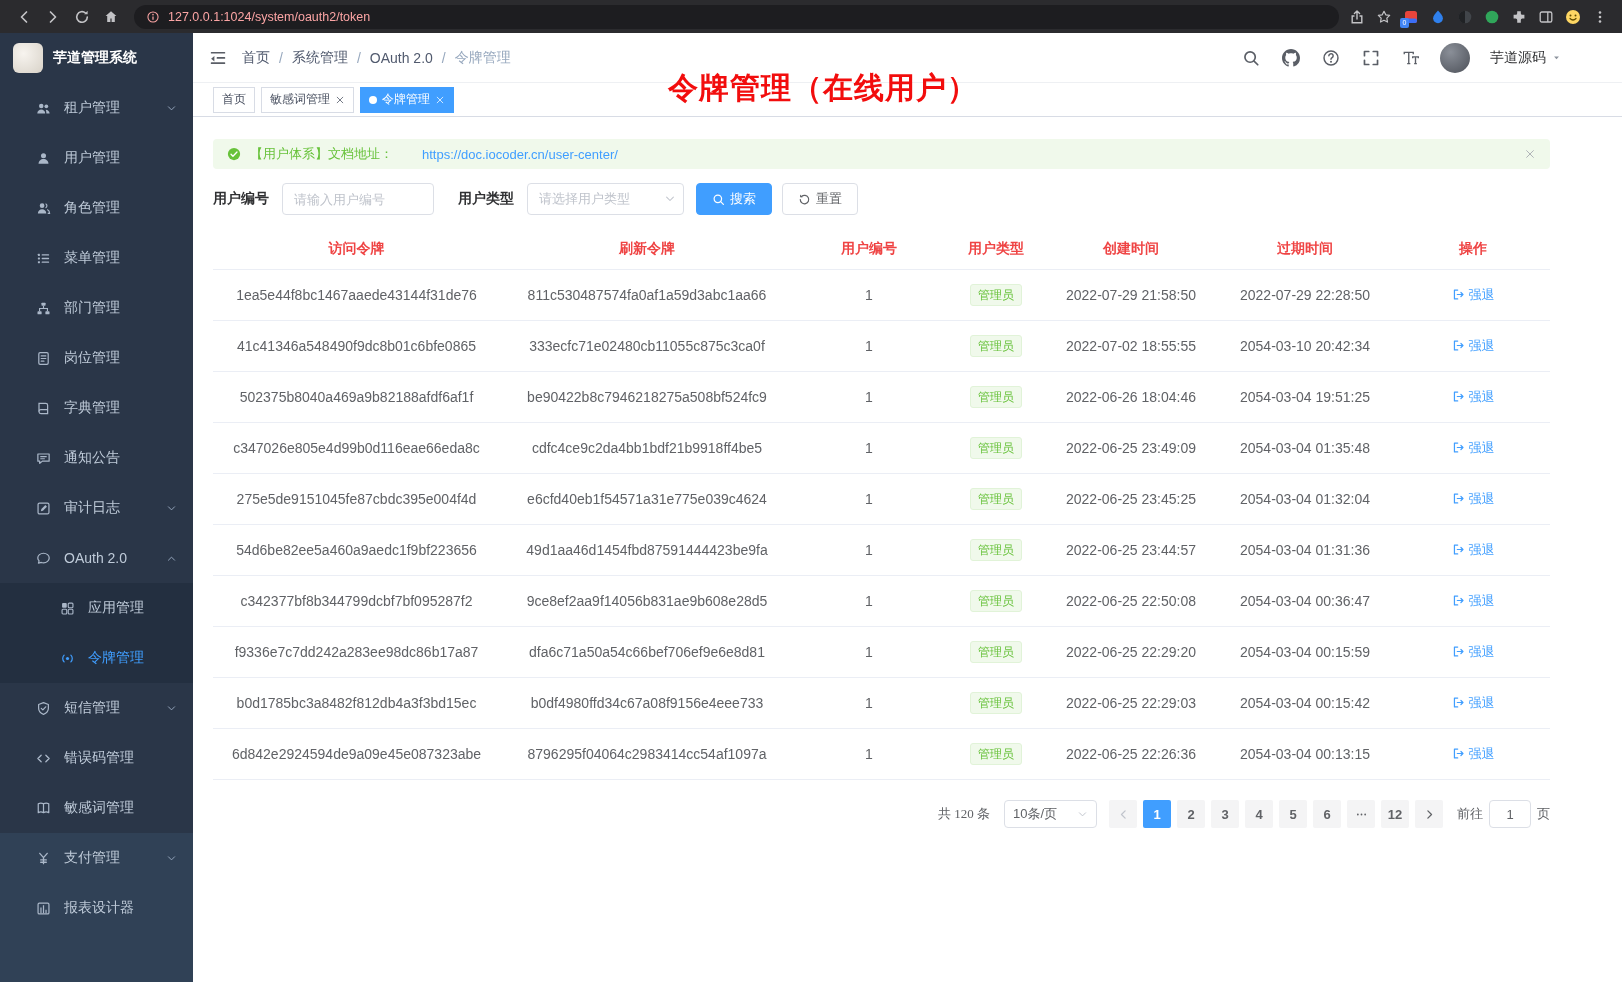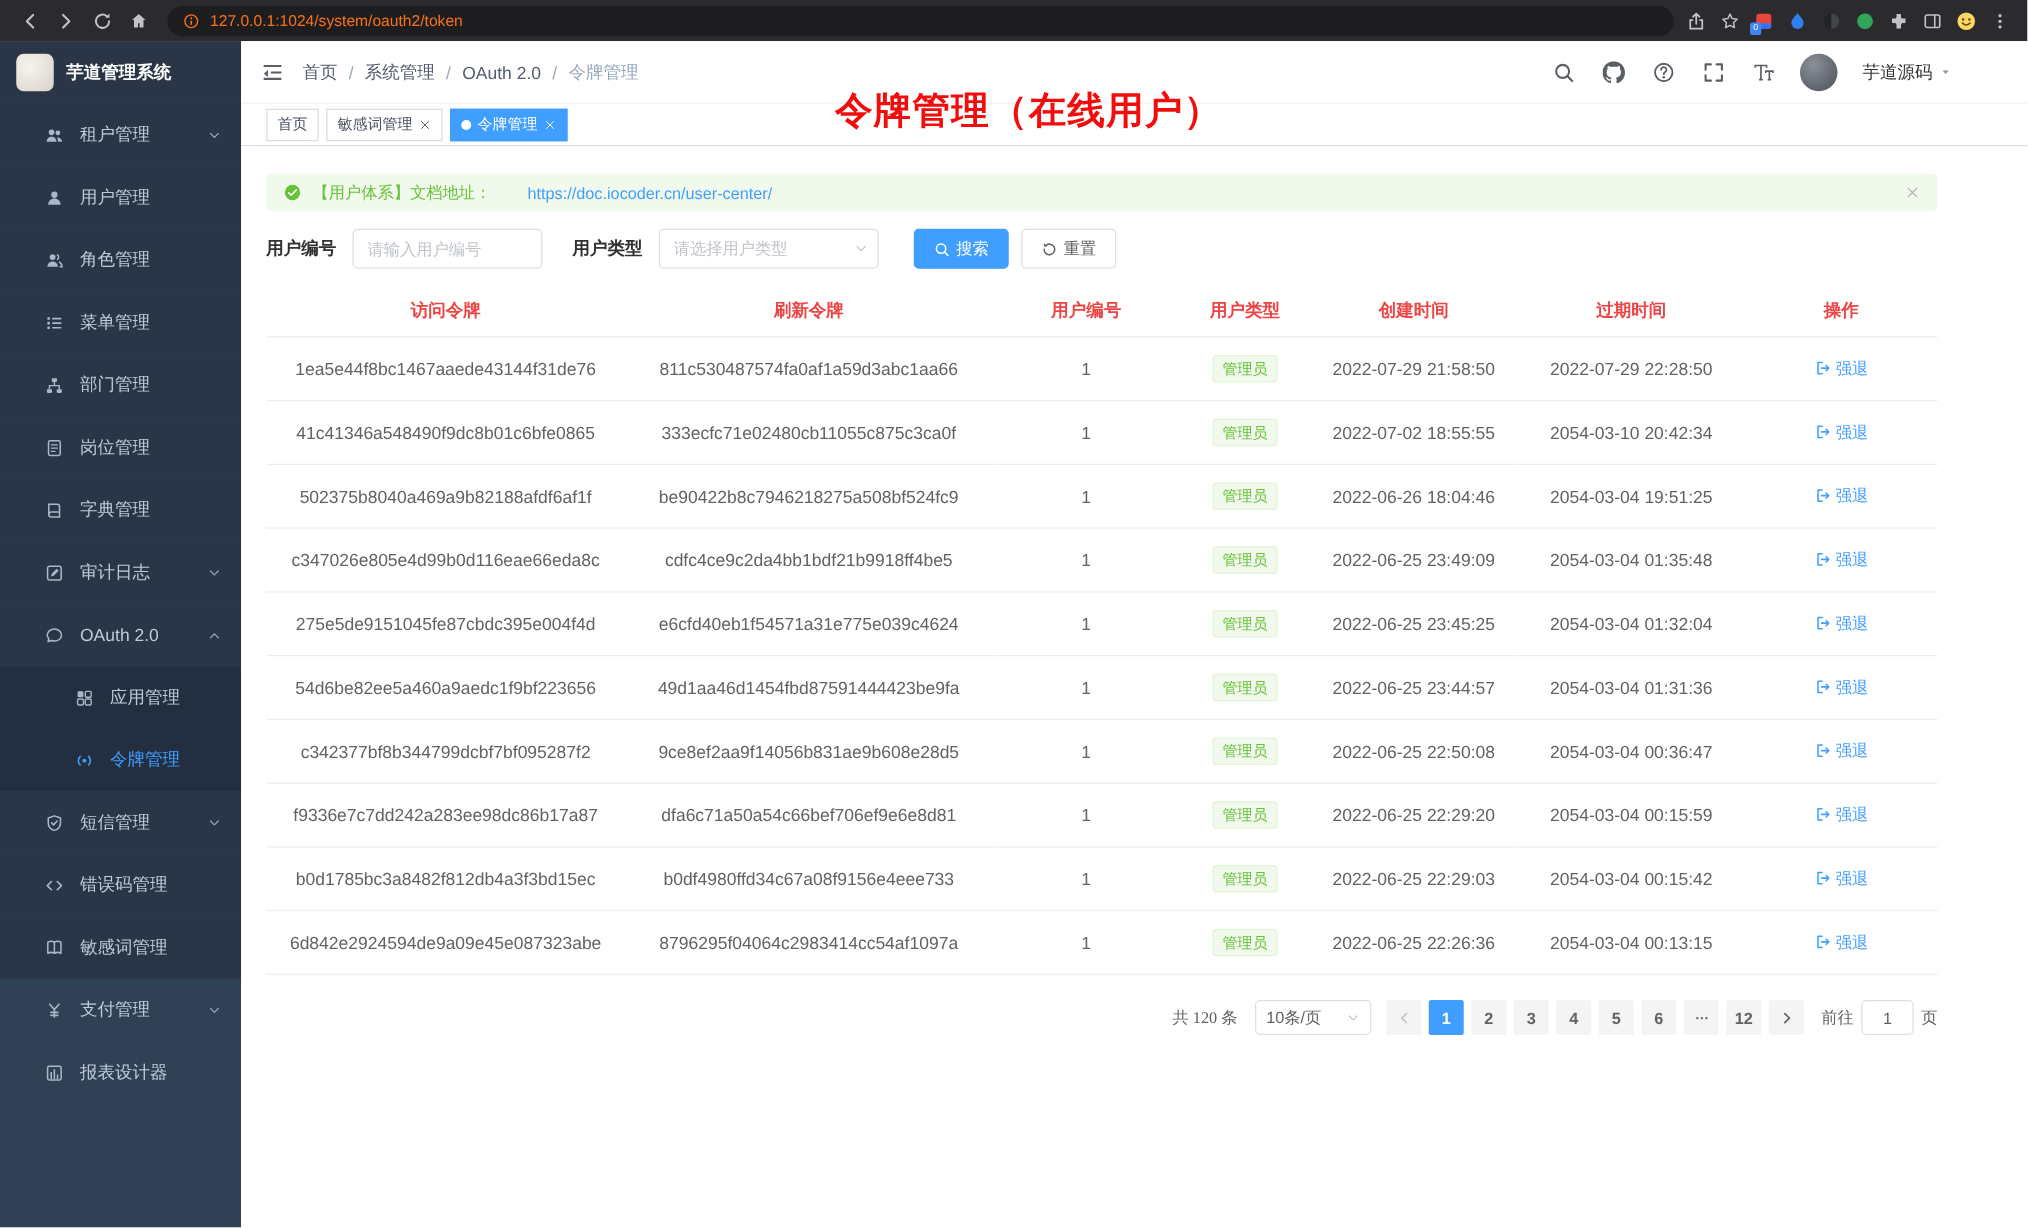--- a/index.html
+++ b/index.html
@@ -5,21 +5,21 @@
   * { margin:0; padding:0; box-sizing:border-box; }
   html,body { width:1622px; height:982px; overflow:hidden; }
   body { font-family:"Liberation Sans","DejaVu Sans",sans-serif; background:#fff; position:relative; font-size:14px; }
   [data-icon] { display:inline-flex; align-items:center; justify-content:center; }
   svg { display:block; }
 
   
   .browser-bar { height:33px; background:#2b2b2e; display:flex; align-items:center; padding:0 10px; color:#c3c3c6; }
   .bnav-group { display:flex; align-items:center; gap:2px; }
   .bnav { width:27px; height:27px; border-radius:50%; display:inline-flex; align-items:center; justify-content:center; color:#c3c3c6; cursor:pointer; }
-  .url-pill { flex:1; height:24px; background:#1d1d20; border-radius:13px; margin:0 10px; display:flex; align-items:center; gap:8px; padding:0 12px; color:#f97316; font-size:12.5px; cursor:text; }
+  .url-pill { flex:1; height:24px; background:#1d1d20; border-radius:13px; margin:0 10px; display:flex; align-items:center; gap:8px; padding:0 12px; color:#fca5a5; font-size:12.5px; cursor:text; }
   .bicons { display:flex; align-items:center; gap:11px; padding-right:4px; }
   .bact { position:relative; cursor:pointer; display:inline-flex; }
   .ext-badge { position:absolute; bottom:-3px; left:-3px; background:#4285f4; color:#fff; font-size:7px; line-height:8px; padding:1px 2.5px; border-radius:2px; }
 
   
   .app { display:flex; height:949px; }
   .sidebar { width:193px; flex-shrink:0; background:var(--sidebar_bg,#304156); color:var(--sidebar_text,#bfcbd9); display:flex; flex-direction:column; }
   .logo { height:50px; display:flex; align-items:center; gap:10px; padding:0 13px; background:var(--sidebar_section_bg,#2a3648); }
   .logo-img { width:30px; height:30px; border-radius:6px; background:radial-gradient(circle at 35% 35%, #f7f4ef, #d8d2c8); flex-shrink:0; }
   .logo-title { color:#fff; font-weight:700; font-size:14px; white-space:nowrap; }
@@ -60,21 +60,21 @@
   
   .content { flex:1; padding:22px 72px 0 20px; background:#fff; }
   .alert { height:30px; background:var(--success_bg,#f0f9eb); border-radius:4px; display:flex; align-items:center; gap:9px; padding:0 14px; font-size:13px; color:var(--success,#67c23a); margin-bottom:12px; }
   .alert a { color:var(--primary,#409eff); text-decoration:none;padding-left:20px; }
   .alert .close { margin-left:auto; color:#a8abb2; cursor:pointer; }
 
   .filters { display:flex; align-items:center; margin:14px 0 8px 0; }
   .flabel { font-weight:700; color:#303133; font-size:14px; margin-right:13px; }
   .finput { width:152px; height:32px; border:1px solid #dcdfe6; border-radius:4px; padding:0 11px; font-size:13px; color:#606266; outline:none; margin-right:24px; font-family:inherit; }
   .finput::placeholder { color:#bfc3cb; }
-  .fselect { width:176px; height:32px; border:1px solid #dcdfe6; border-radius:4px; padding:0 26px 0 11px; font-size:13px; color:#bfc3cb; display:flex; align-items:center; position:relative; background:#fff; cursor:pointer; margin-right:28px; }
+  .fselect { width:157px; height:32px; border:1px solid #dcdfe6; border-radius:4px; padding:0 26px 0 11px; font-size:13px; color:#bfc3cb; display:flex; align-items:center; position:relative; background:#fff; cursor:pointer; margin-right:12px; }
   .fselect .chev { position:absolute; right:7px; color:#c0c4cc; }
   .btn { height:32px; border-radius:4px; font-size:13px; display:inline-flex; align-items:center; gap:5px; padding:0 15px; cursor:pointer; border:1px solid #dcdfe6; background:#fff; color:#606266; font-family:inherit; }
   .btn.primary { background:var(--primary,#409eff); border-color:var(--primary,#409eff); color:#fff; }
   .btn + .btn { margin-left:10px; }
 
   table.tbl { width:100%; border-collapse:collapse; table-layout:fixed; margin-top:14px; }
   .tbl th { font-weight:600; color:#ef4444; font-size:14px; padding:11px 4px; border-bottom:1px solid #ebeef5; text-align:center; white-space:nowrap; }
   .tbl td { color:#606266; font-size:14px; padding:14px 4px; border-bottom:1px solid #ebeef5; text-align:center; white-space:nowrap; overflow:hidden; }
   .tag-success { display:inline-block; background:var(--success_bg,#f0f9eb); border:1px solid var(--success_border,#e1f3d8); color:var(--success,#67c23a); font-size:12px; padding:0 7px; height:22px; line-height:20px; border-radius:3px; }
   .act { color:var(--primary,#409eff); font-size:13px; display:inline-flex; align-items:center; gap:4px; cursor:pointer;font-family:Liberation Mono, monospace; }
@@ -269,20 +269,29 @@
           <span class="lbl">岗位管理</span>
         </div>
         <div class="mi l1">
           <span class="mic" data-icon="dict-icon">
             <svg width="15" height="15" viewBox="0 0 16 16" fill="currentColor" xmlns="http://www.w3.org/2000/svg">
               <path d="M3.2 2.6h7.2a2 2 0 0 1 2 2v8.8H5.2a2 2 0 0 1-2-2z" fill="none" stroke="currentColor" stroke-width="1.3"></path>
               <path d="M3.2 11.2c0-1.1.9-2 2-2h7.2" fill="none" stroke="currentColor" stroke-width="1.3"></path>
             </svg>
           </span>
           <span class="lbl">字典管理</span>
+        </div>
+        <div class="mi l1">
+          <span class="mic" data-icon="notice-icon">
+            <svg width="15" height="15" viewBox="0 0 16 16" fill="currentColor" xmlns="http://www.w3.org/2000/svg">
+              <path d="M2 3.2h12v7.6H6.8L4 13.2v-2.4H2z" fill="none" stroke="currentColor" stroke-width="1.3" stroke-linejoin="round"></path>
+              <path d="M5 6h6M5 8.2h4" stroke="currentColor" stroke-width="1.1" stroke-linecap="round" fill="none"></path>
+            </svg>
+          </span>
+          <span class="lbl">通知公告</span>
         </div>
         <div class="mi l1">
           <span class="mic" data-icon="audit-icon">
             <svg width="15" height="15" viewBox="0 0 16 16" fill="currentColor" xmlns="http://www.w3.org/2000/svg">
               <rect x="2.2" y="2.2" width="11.6" height="11.6" rx="1.6" fill="none" stroke="currentColor" stroke-width="1.3"></rect>
               <path d="M5.2 10.8l.5-2.2 4.3-4.3 1.7 1.7-4.3 4.3z"></path>
             </svg>
           </span>
           <span class="lbl">审计日志</span>
           <span class="chev" data-icon="chevron-down-icon">

